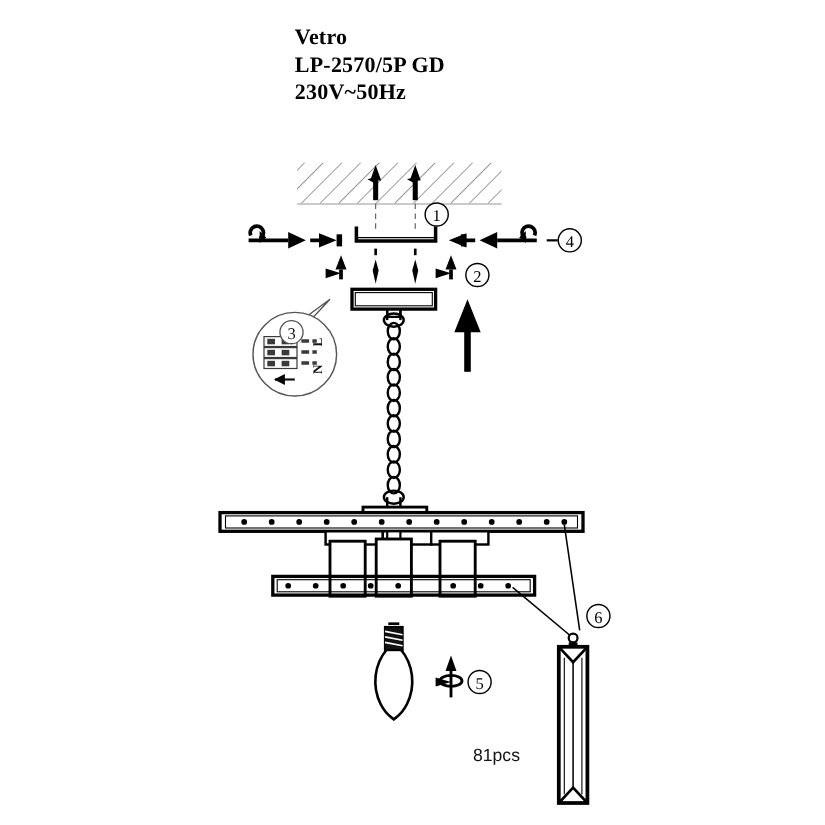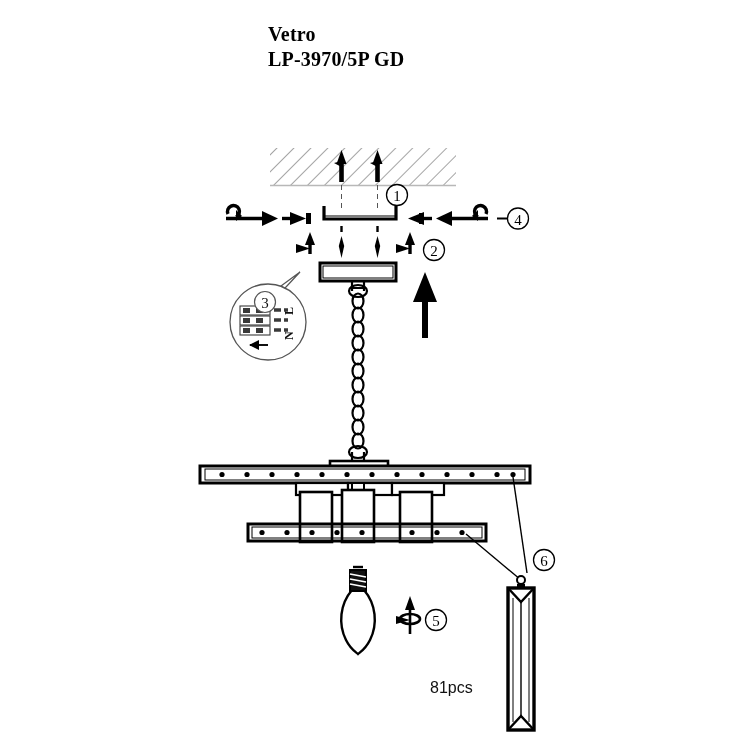--- a/index.html
+++ b/index.html
@@ -15,21 +15,22 @@
   svg{position:absolute;left:0;top:0;}
   text{font-family:"Liberation Serif",serif;}
 </style>
 </head>
 <body>
 
 <div id="root">
 
   <div class="title-block">
     <div class="title-line">Vetro</div>
-    <div class="title-line">LP-3970/5P GD</div>
+    <div class="title-line">LP-2570/5P GD</div>
+    <div class="title-line">230V~50Hz</div>
   </div>
 
   <svg width="750" height="750" viewBox="0 0 750 750">
     <defs>
       <pattern id="ceilHatch" width="12" height="12" patternTransform="rotate(45)" patternUnits="userSpaceOnUse">
         <line x1="0" y1="0" x2="0" y2="12" stroke="#8d8d8d" stroke-width="1.6"></line>
       </pattern>
       <marker id="solidArrow" viewBox="0 0 10 10" refX="9" refY="5" markerWidth="5" markerHeight="5" orient="auto-start-reverse">
         <path d="M0 0 L10 5 L0 10 z" fill="#000"></path>
       </marker>

